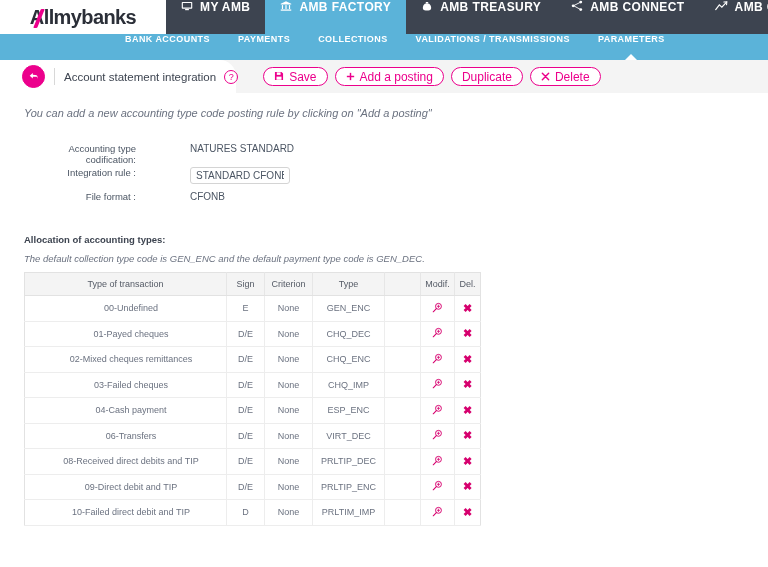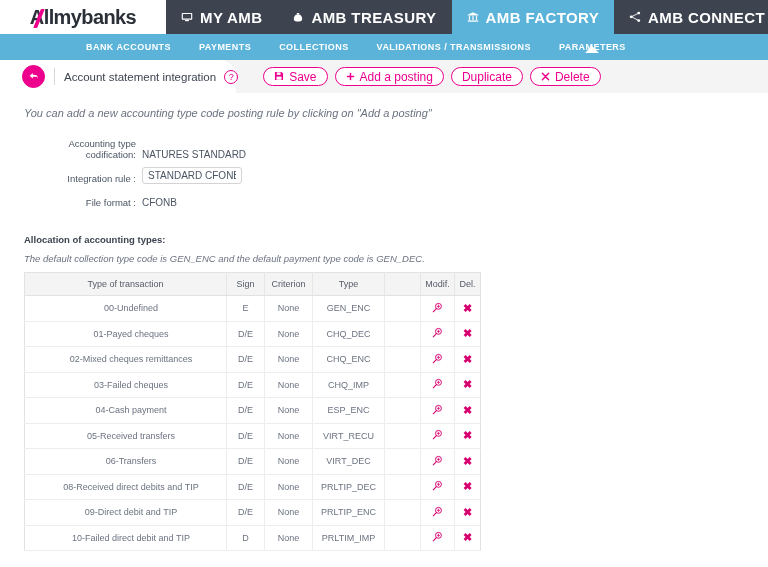--- a/index.html
+++ b/index.html
@@ -26,33 +26,33 @@
   .logo-text {
     font-size: 20px; font-weight: bold; color: #2b2f38;
     letter-spacing: -0.6px; position: relative; line-height: 1;
   }
   .logo-slash {
     position: absolute; left: 7px; top: 2px;
     width: 4px; height: 19px; background: #ec008c;
     transform: skewX(-22deg); border-radius: 1px;
   }
   .topnav-item {
-    display: flex; align-items: center; gap: 7px;
+    display: flex; align-items: flex-start; gap: 7px;
     padding: 0 15px;
-    color: #ffffff; font-size: 15px; font-weight: bold;
+    color: #ffffff; font-size: 12px; font-weight: bold;
     letter-spacing: 0.4px; cursor: pointer; white-space: nowrap;
   }
   .topnav-item.active { background: #5bb3d9; }
   .topnav-icon { display: flex; align-items: center; }
 
   
   .subnav {
     height: 26px; background: #5bb3d9;
-    display: flex; align-items: center;
-    padding-left: 72px; position: relative;
+    display: flex; 
+    padding-left: 111px; position: relative;
   }
   .subnav-item {
     color: #ffffff; font-size: 9px; font-weight: bold;
     letter-spacing: 0.45px; padding: 0 14px; cursor: pointer;
     white-space: nowrap; position: relative;
   }
   .subnav-arrow {
     position: absolute; bottom: -1px; left: 50%;
     transform: translateX(-50%);
     width: 0; height: 0;
@@ -110,22 +110,22 @@
   }
 
   
   .body-wrap { padding: 0 24px; }
   .hint-text {
     font-size: 11px; font-style: italic; color: #6b7280;
     margin-top: 14px;
   }
   .form-block { margin-top: 24px; }
   .form-row {
-    display: flex; align-items: flex-end;
-    margin-bottom: 7px; height: 17px;
+    display: flex; align-items: flex-start;
+    margin-bottom: 7px; height: 17px; gap: 48px;
   }
   .form-label {
     width: 118px; text-align: right;
     font-size: 9.5px; color: #4b5563; padding-right: 6px;
   }
   .form-value { font-size: 10px; color: #4b5563; }
   .form-input {
     width: 100px; height: 17px;
     border: 1px solid #d4d4d4; border-radius: 3px;
     background: #fff; font-size: 10px; color: #4b5563;
@@ -180,40 +180,40 @@
         <div class="topnav-item">
           <span class="topnav-icon">
             <svg xmlns="http://www.w3.org/2000/svg" width="12" height="12" viewBox="0 0 16 16">
               <rect x="1" y="2.5" width="14" height="9" rx="1" fill="#fff"></rect>
               <rect x="2.5" y="4" width="11" height="6" fill="#3d4450"></rect>
               <rect x="5.5" y="12" width="5" height="1.6" fill="#fff"></rect>
             </svg>
           </span>
           <span>MY AMB</span>
         </div>
-        <div class="topnav-item">
-          <span class="topnav-icon">
-            <svg xmlns="http://www.w3.org/2000/svg" width="12" height="12" viewBox="0 0 16 16">
-              <path d="M6 2.5 h4 l-1.2 2 h-1.6 z" fill="#fff"></path>
-              <path d="M8 4.2 C12.4 4.2 14.2 9 13.3 12 C12.8 13.6 10.6 14 8 14 C5.4 14 3.2 13.6 2.7 12 C1.8 9 3.6 4.2 8 4.2 Z" fill="#fff"></path>
-            </svg>
-          </span>
-          <span>AMB TREASURY</span>
-        </div>
         <div class="topnav-item active">
           <span class="topnav-icon">
             <svg xmlns="http://www.w3.org/2000/svg" width="12" height="12" viewBox="0 0 16 16">
               <path d="M8 1.5 L15 5 L15 6 L1 6 L1 5 Z" fill="#fff"></path>
               <rect x="2.5" y="6.8" width="1.6" height="5.2" fill="#fff"></rect>
               <rect x="7.2" y="6.8" width="1.6" height="5.2" fill="#fff"></rect>
               <rect x="11.9" y="6.8" width="1.6" height="5.2" fill="#fff"></rect>
               <rect x="1" y="12.6" width="14" height="1.7" fill="#fff"></rect>
             </svg>
           </span>
           <span>AMB FACTORY</span>
+        </div>
+        <div class="topnav-item">
+          <span class="topnav-icon">
+            <svg xmlns="http://www.w3.org/2000/svg" width="12" height="12" viewBox="0 0 16 16">
+              <path d="M6 2.5 h4 l-1.2 2 h-1.6 z" fill="#fff"></path>
+              <path d="M8 4.2 C12.4 4.2 14.2 9 13.3 12 C12.8 13.6 10.6 14 8 14 C5.4 14 3.2 13.6 2.7 12 C1.8 9 3.6 4.2 8 4.2 Z" fill="#fff"></path>
+            </svg>
+          </span>
+          <span>AMB TREASURY</span>
         </div>
         <div class="topnav-item">
           <span class="topnav-icon">
             <svg xmlns="http://www.w3.org/2000/svg" width="12" height="12" viewBox="0 0 16 16">
               <path d="M12.6 3 L3.4 7.6 M3.4 7.6 L12.6 12.6" stroke="#fff" stroke-width="1.2" fill="none"></path>
               <circle cx="13" cy="2.8" r="1.9" fill="#fff"></circle>
               <circle cx="2.9" cy="7.8" r="1.9" fill="#fff"></circle>
               <circle cx="13" cy="12.8" r="1.9" fill="#fff"></circle>
             </svg>
           </span>
@@ -389,35 +389,20 @@
             <td><span class="icon-btn">
                 <svg xmlns="http://www.w3.org/2000/svg" width="11" height="11" viewBox="0 0 16 16">
                   <circle cx="9.4" cy="6.3" r="4.3" fill="none" stroke="#d6006e" stroke-width="1.4"></circle>
                   <path d="M9.4 4.5 v3.6 M7.6 6.3 h3.6" stroke="#d6006e" stroke-width="1.1" stroke-linecap="round"></path>
                   <path d="M6.3 9.5 L1.8 14.2" stroke="#d6006e" stroke-width="1.6" stroke-linecap="round"></path>
                 </svg>
               </span></td>
             <td><span class="del-x">✖</span></td>
           </tr>
           <tr>
-            <td class="tx-name">05-Received transfers</td>
-            <td>D/E</td>
-            <td>None</td>
-            <td>VIRT_RECU</td>
-            <td></td>
-            <td><span class="icon-btn">
-                <svg xmlns="http://www.w3.org/2000/svg" width="11" height="11" viewBox="0 0 16 16">
-                  <circle cx="9.4" cy="6.3" r="4.3" fill="none" stroke="#d6006e" stroke-width="1.4"></circle>
-                  <path d="M9.4 4.5 v3.6 M7.6 6.3 h3.6" stroke="#d6006e" stroke-width="1.1" stroke-linecap="round"></path>
-                  <path d="M6.3 9.5 L1.8 14.2" stroke="#d6006e" stroke-width="1.6" stroke-linecap="round"></path>
-                </svg>
-              </span></td>
-            <td><span class="del-x">✖</span></td>
-          </tr>
-          <tr>
             <td class="tx-name">06-Transfers</td>
             <td>D/E</td>
             <td>None</td>
             <td>VIRT_DEC</td>
             <td></td>
             <td><span class="icon-btn">
                 <svg xmlns="http://www.w3.org/2000/svg" width="11" height="11" viewBox="0 0 16 16">
                   <circle cx="9.4" cy="6.3" r="4.3" fill="none" stroke="#d6006e" stroke-width="1.4"></circle>
                   <path d="M9.4 4.5 v3.6 M7.6 6.3 h3.6" stroke="#d6006e" stroke-width="1.1" stroke-linecap="round"></path>
                   <path d="M6.3 9.5 L1.8 14.2" stroke="#d6006e" stroke-width="1.6" stroke-linecap="round"></path>

